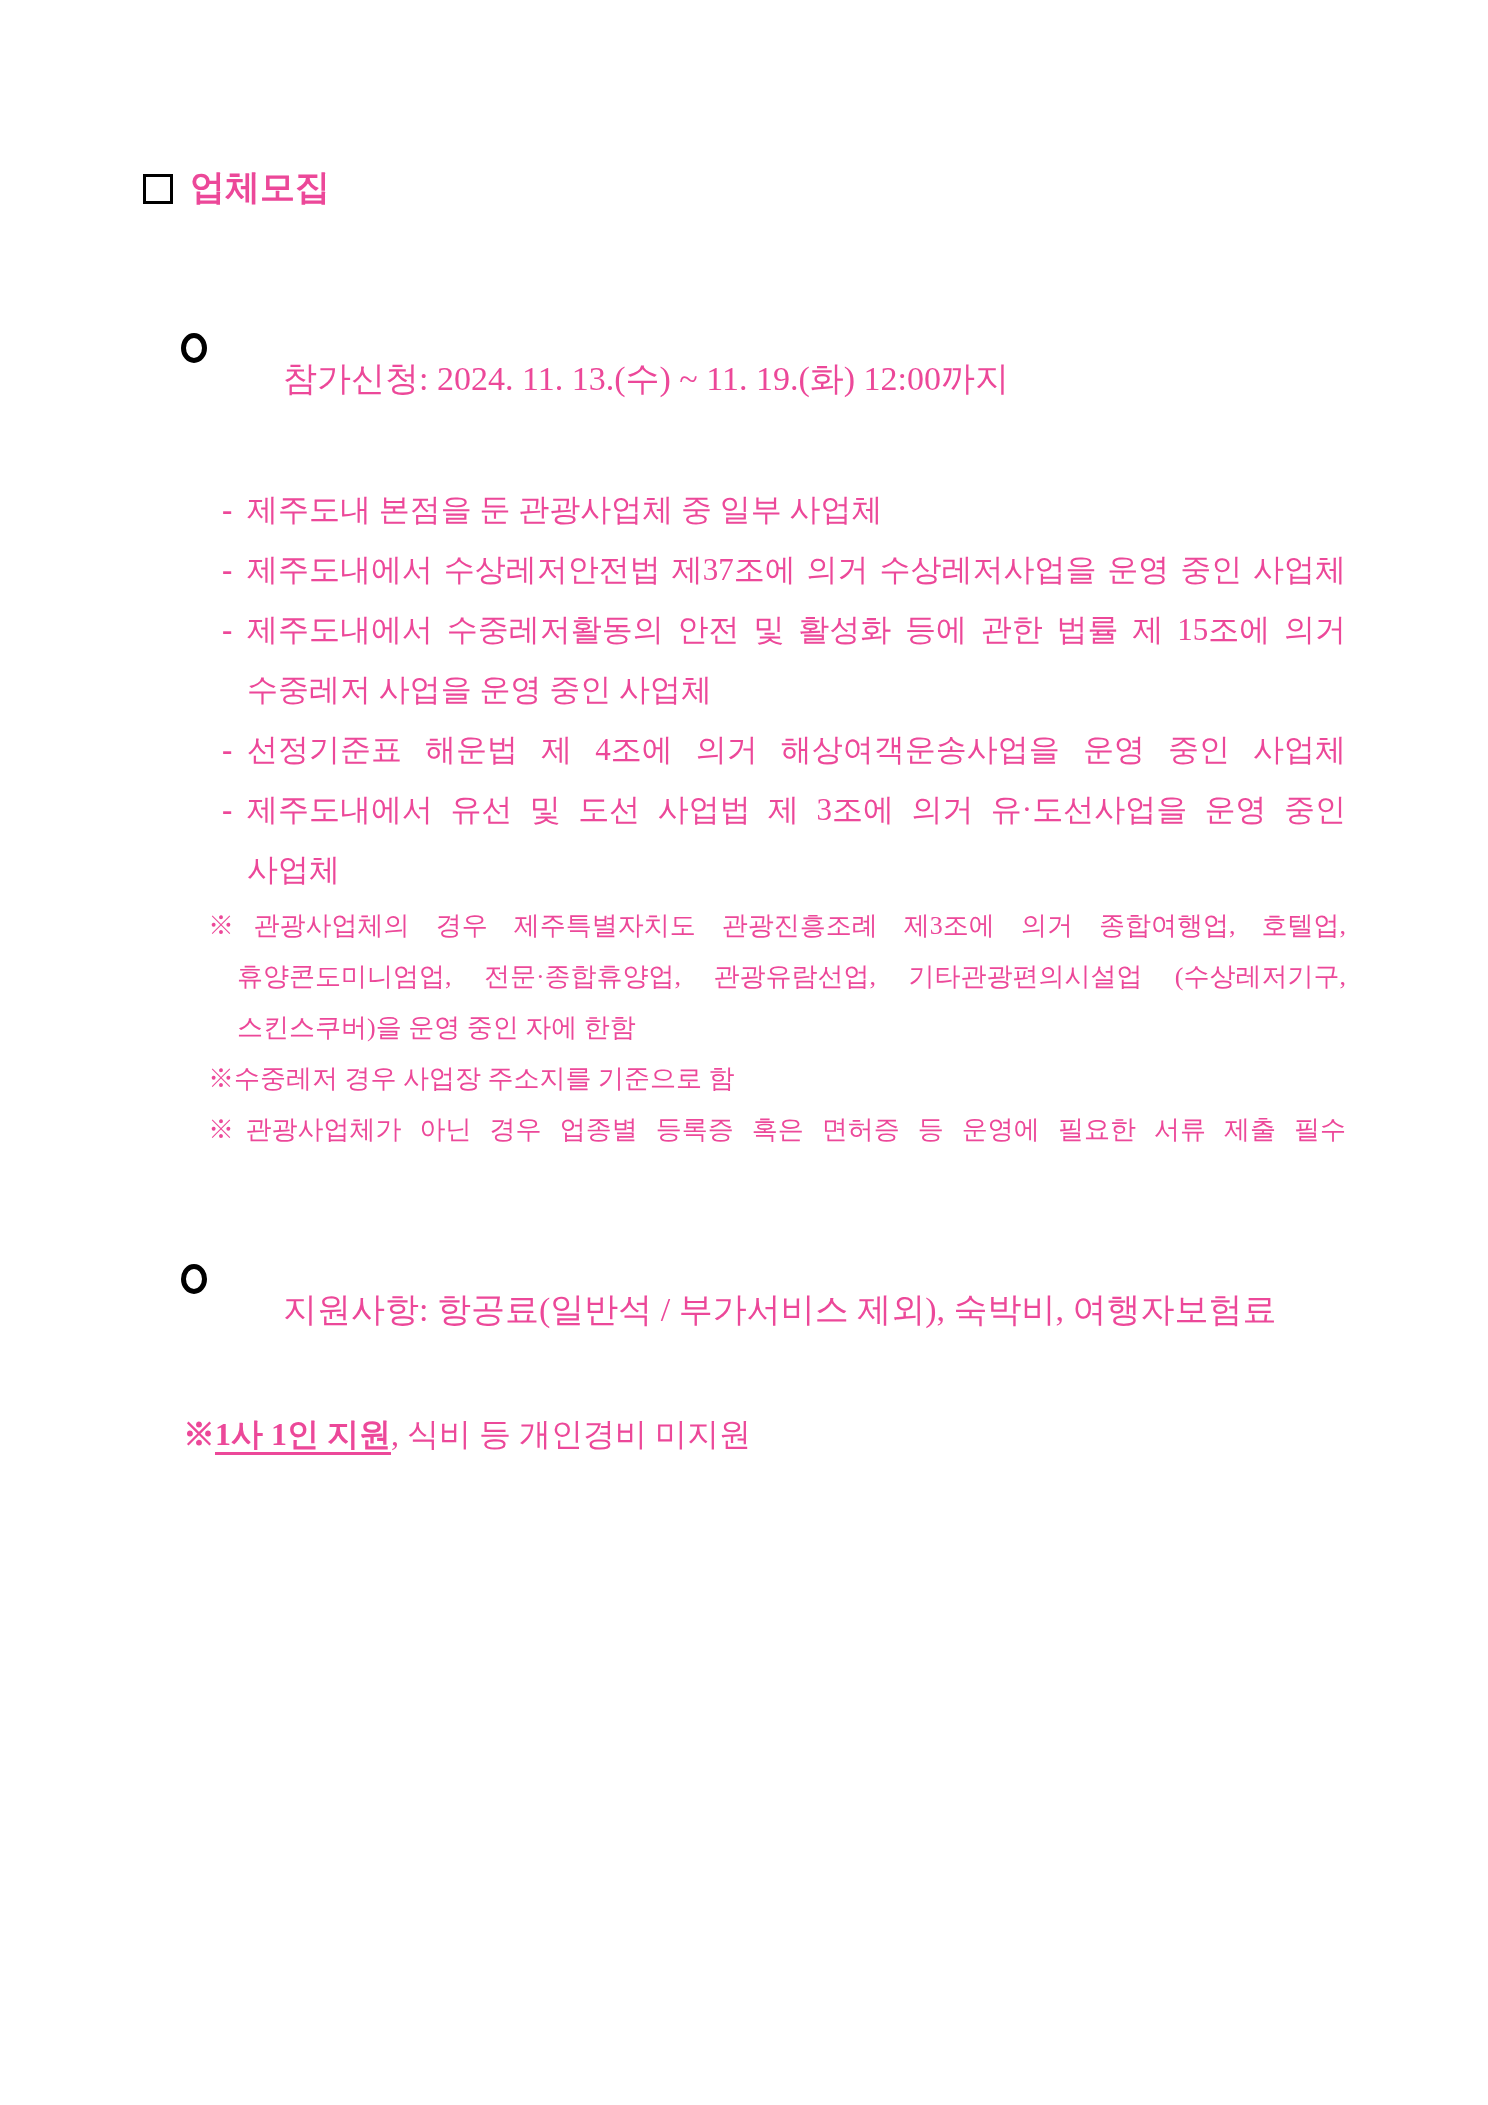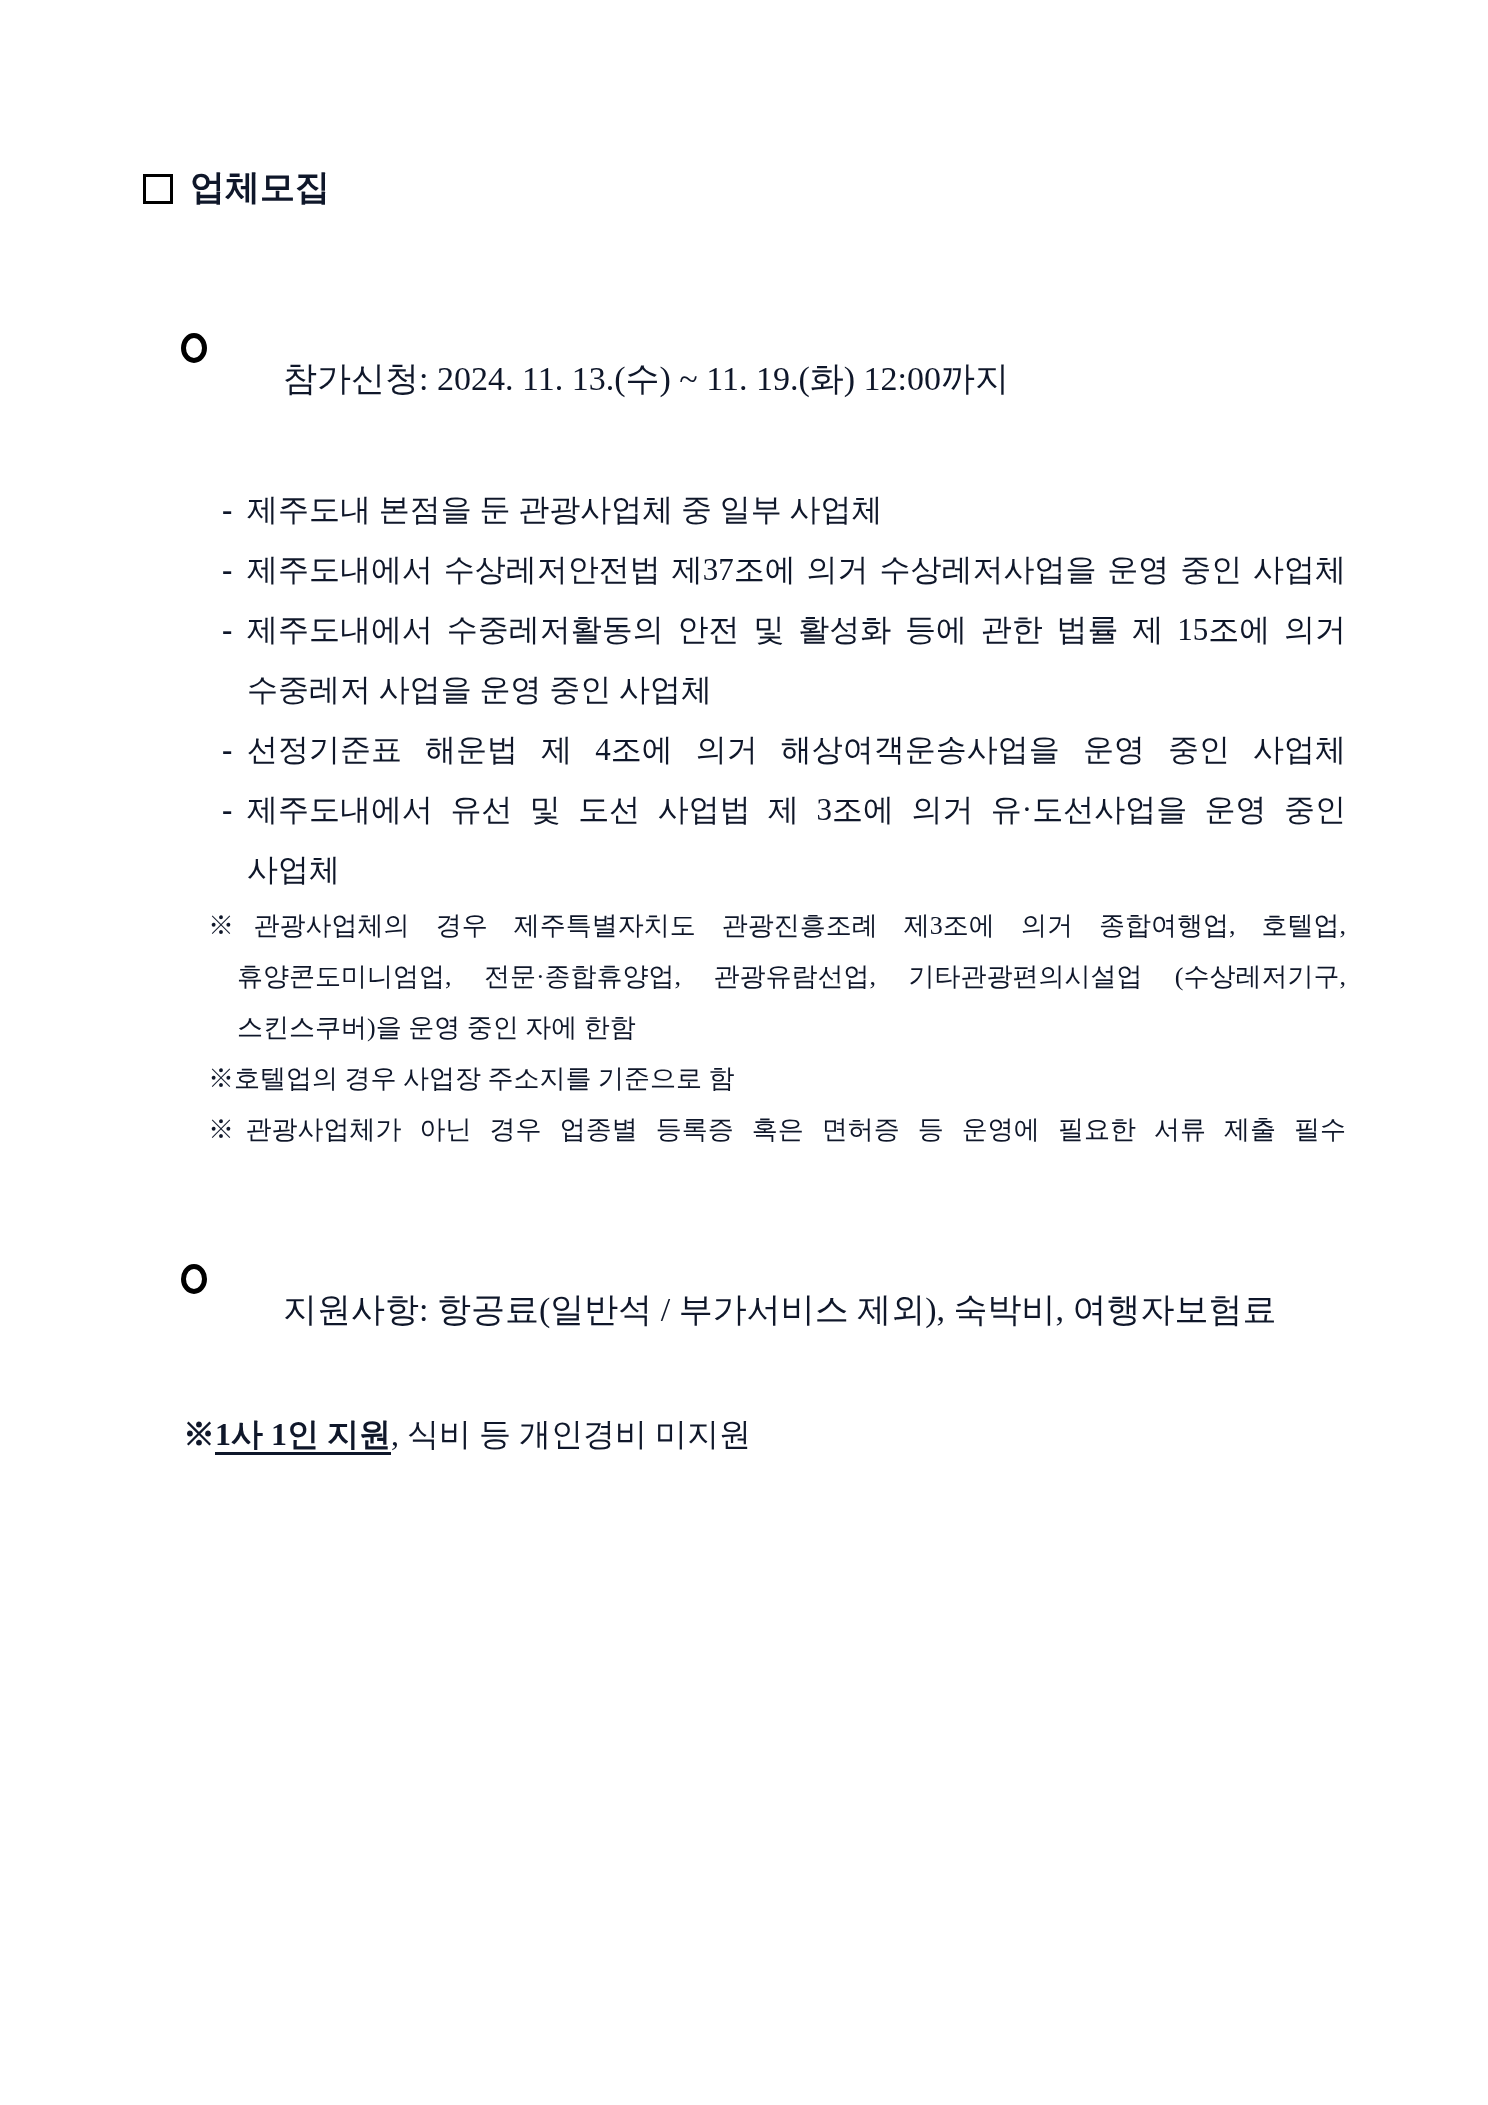--- a/index.html
+++ b/index.html
@@ -1,19 +1,19 @@
 <!DOCTYPE html>
 <html lang="ko"><head>
 <meta charset="utf-8">
 <style>
   * { margin:0; padding:0; box-sizing:border-box; }
   html,body { background:#ffffff; }
   .page {
     position:relative; width:1488px; height:1564px; margin:0 auto;
-    background:#ffffff; color:#0f172a; overflow:hidden;
+    background:#ffffff; color:#ec4899; overflow:hidden;
     font-family:"Liberation Serif","DejaVu Serif",serif;
   }
   .content { padding:165px 142px 0 143px; }
 
   
   .heading { display:flex; align-items:center; font-size:35px; font-weight:bold; line-height:46px; }
   .heading .box { width:30px; height:30px; border:3px solid #000; flex:none; margin-right:17px; margin-top:2px; }
 
   
   .li { position:relative; font-size:34px; line-height:62px; padding-left:89px; white-space:pre-wrap; }
@@ -73,21 +73,21 @@
         <span>선정기준표 해운법 제 4조에 의거 해상여객운송사업을 운영 중인 사업체</span>
       </div>
       <div class="dash">
         <span class="dm">-</span>
         <span>제주도내에서 유선 및 도선 사업법 제 3조에 의거 유·도선사업을 운영 중인 사업체</span>
       </div>
     </div>
 
     <div class="notes">
       <div class="note">※관광사업체의 경우 제주특별자치도 관광진흥조례 제3조에 의거 종합여행업, 호텔업, 휴양콘도미니엄업, 전문·종합휴양업, 관광유람선업, 기타관광편의시설업 (수상레저기구, 스킨스쿠버)을 운영 중인 자에 한함</div>
-      <div class="note">※호텔업의 경우 사업장 주소지를 기준으로 함</div>
+      <div class="note">※수중레저 경우 사업장 주소지를 기준으로 함</div>
       <div class="note fill">※관광사업체가 아닌 경우 업종별 등록증 혹은 면허증 등 운영에 필요한 서류 제출 필수</div>
     </div>
 
 
     <div class="li">
       <span class="ob"></span>
       <span>지원사항: 항공료(일반석 / 부가서비스 제외), 숙박비, 여행자보험료</span>
     </div>
 
     <div class="limit">

